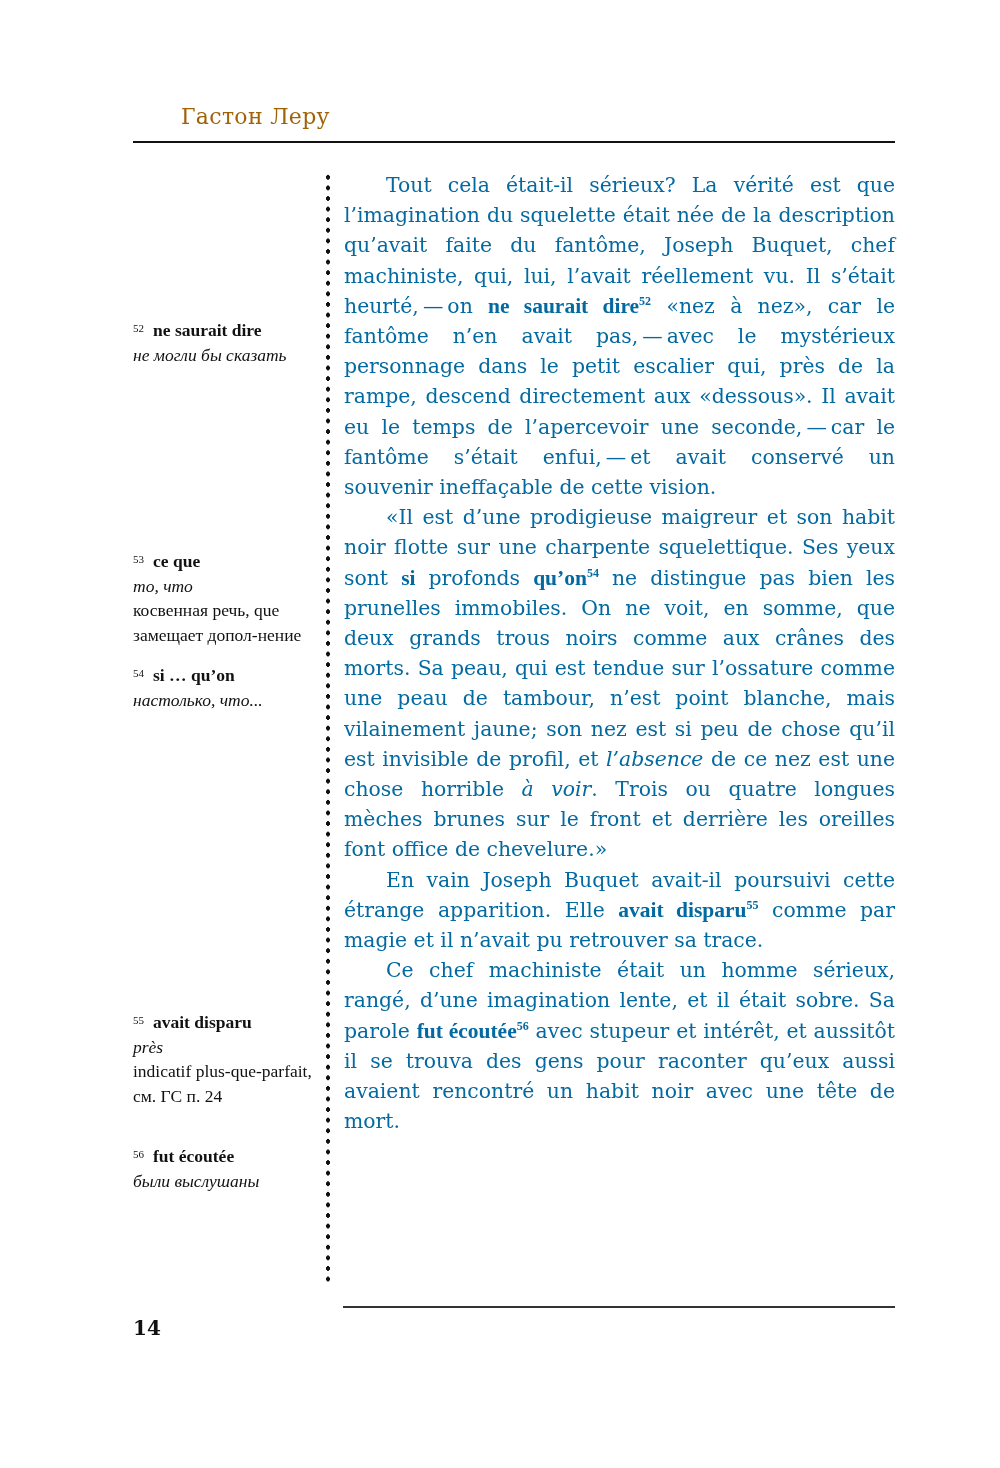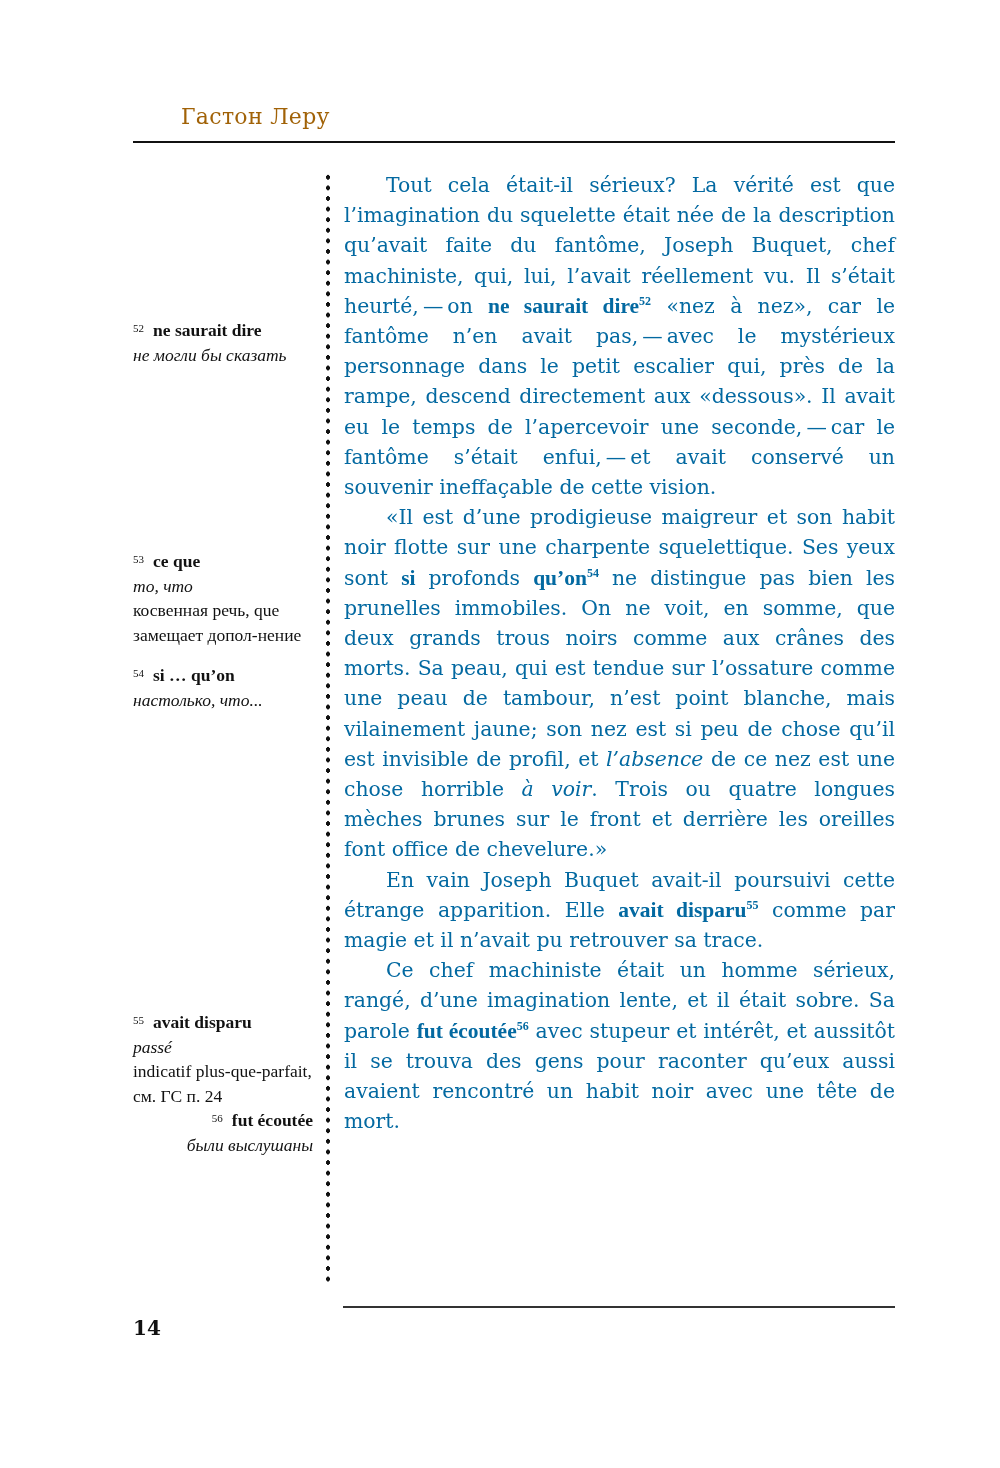--- a/index.html
+++ b/index.html
@@ -79,26 +79,26 @@
     <div class="note-block" style="top:663px;">
       <div class="note">
         <span class="num">54</span><span class="term">si … qu’on</span>
         <span class="tr">настолько, что...</span>
       </div>
     </div>
 
     <div class="note-block" style="top:1010px;">
       <div class="note">
         <span class="num">55</span><span class="term">avait disparu</span>
-        <span class="tr">passé</span>
+        <span class="tr">près</span>
         <span class="gr">indicatif plus-que-parfait, см. ГС п. 24</span>
       </div>
     </div>
 
-    <div class="note-block" style="top:1108px;text-align:right;">
+    <div class="note-block" style="top:1144px;">
       <div class="note">
         <span class="num">56</span><span class="term">fut écoutée</span>
         <span class="tr">были выслушаны</span>
       </div>
     </div>
   </div>
 
   <div class="dots"></div>
 
   <div class="main-text">

